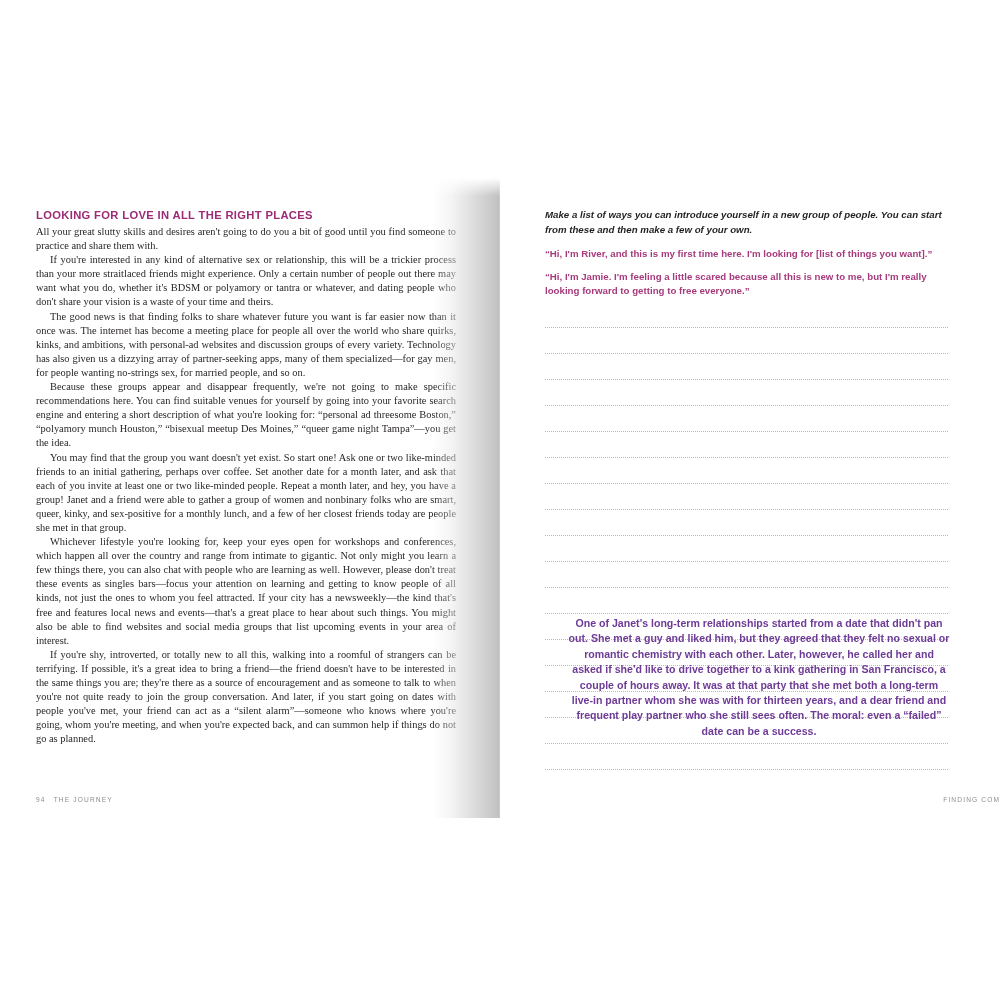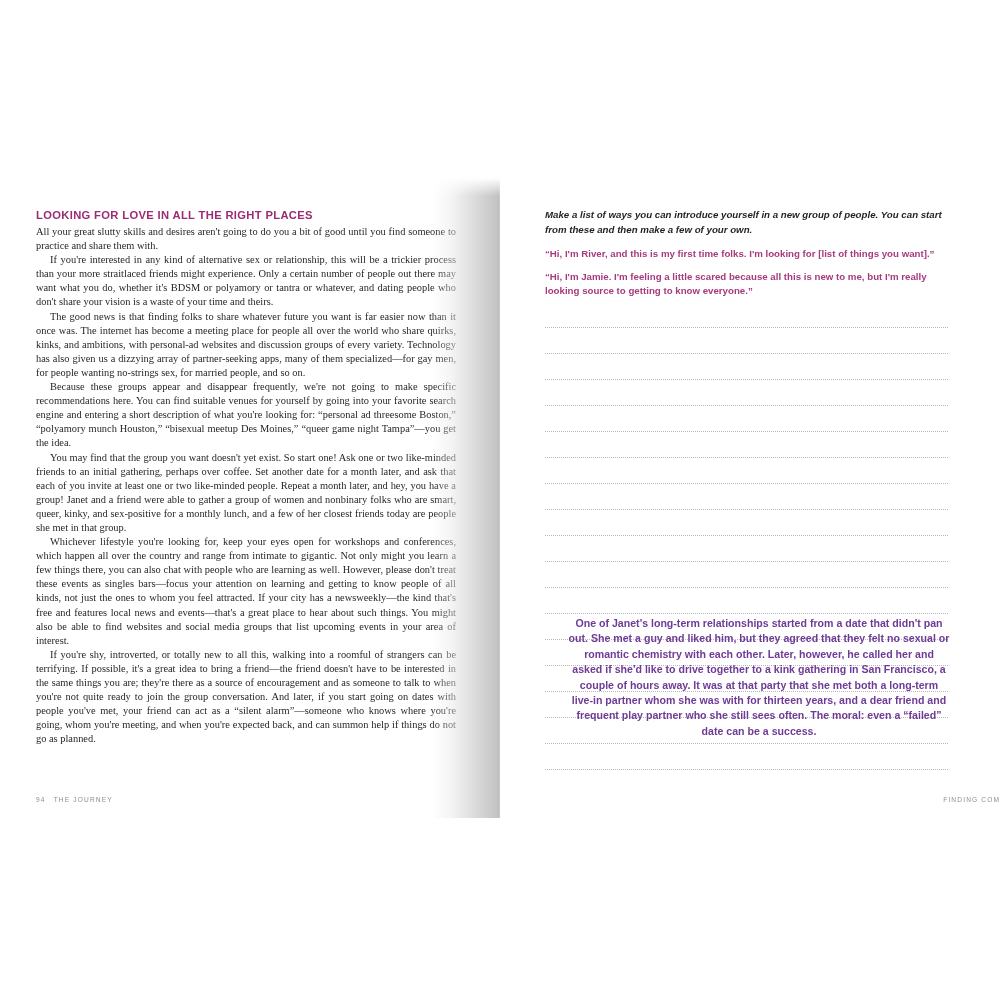--- a/index.html
+++ b/index.html
@@ -209,22 +209,22 @@
     </div>
   </div>
 
   <div id="gutter-shadow"></div>
   <div id="gutter-edge"></div>
   <div id="gutter-top-fade"></div>
 
   <div id="right-page">
     <div class="right-col">
       <p id="prompt-text">Make a list of ways you can introduce yourself in a new group of people. You can start from these and then make a few of your own.</p>
-      <p class="example-quote">“Hi, I'm River, and this is my first time folks. I'm looking for [list of things you want].”</p>
-      <p class="example-quote">“Hi, I'm Jamie. I'm feeling a little scared because all this is new to me, but I'm really looking source to getting to know everyone.”</p>
+      <p class="example-quote">“Hi, I'm River, and this is my first time here. I'm looking for [list of things you want].”</p>
+      <p class="example-quote">“Hi, I'm Jamie. I'm feeling a little scared because all this is new to me, but I'm really looking forward to getting to free everyone.”</p>
     </div>
 
     <div id="write-lines">
         <div class="write-line"></div>
         <div class="write-line"></div>
         <div class="write-line"></div>
         <div class="write-line"></div>
         <div class="write-line"></div>
         <div class="write-line"></div>
         <div class="write-line"></div>

